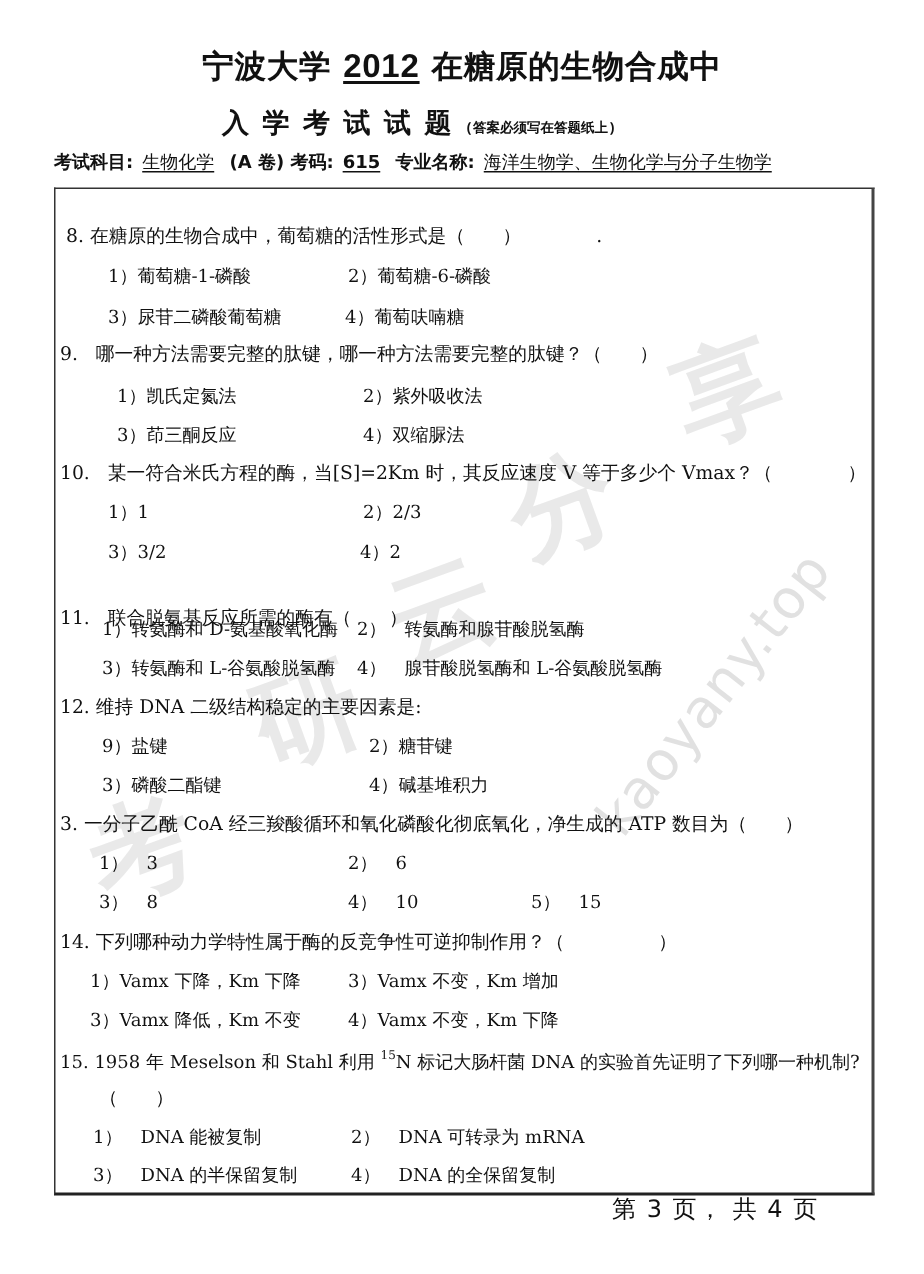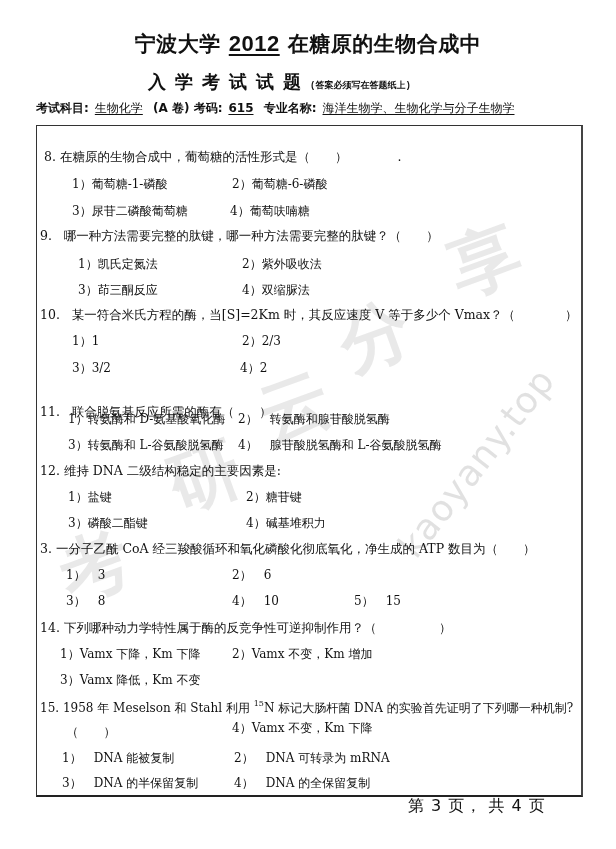--- a/index.html
+++ b/index.html
@@ -70,37 +70,37 @@
 <div class="opt" style="left:72px;top:360px;">3）3/2</div>
 <div class="opt" style="left:240px;top:360px;">4）2</div>
 
 <div class="q" style="left:40px;top:404px;text-align:center;"><span>11.</span>&nbsp;&nbsp; <span>联合脱氨基反应所需的酶有（　　）。</span></div>
 <div class="opt" style="left:68px;top:411px;">1）转氨酶和 D-氨基酸氧化酶</div>
 <div class="opt" style="left:238px;top:411px;">2）　转氨酶和腺苷酸脱氢酶</div>
 <div class="opt" style="left:68px;top:437px;">3）转氨酶和 L-谷氨酸脱氢酶</div>
 <div class="opt" style="left:238px;top:437px;">4）　腺苷酸脱氢酶和 L-谷氨酸脱氢酶</div>
 
 <div class="q" style="left:40px;top:463px;"><span>12.</span> <span>维持 DNA 二级结构稳定的主要因素是:</span></div>
-<div class="opt" style="left:68px;top:489px;">1）盐键</div>
+<div class="opt" style="left:68px;top:489px;">9）盐键</div>
 <div class="opt" style="left:246px;top:489px;">2）糖苷键</div>
 <div class="opt" style="left:68px;top:515px;">3）磷酸二酯键</div>
 <div class="opt" style="left:246px;top:515px;">4）碱基堆积力</div>
 
 <div class="q" style="left:40px;top:541px;"><span>3.</span> <span>一分子乙酰 CoA 经三羧酸循环和氧化磷酸化彻底氧化，净生成的 ATP 数目为（　　）</span></div>
 <div class="opt" style="left:66px;top:567px;">1）　3</div>
 <div class="opt" style="left:232px;top:567px;">2）　6</div>
 <div class="opt" style="left:66px;top:593px;">3）　8</div>
 <div class="opt" style="left:232px;top:593px;">4）　10</div>
 <div class="opt" style="left:354px;top:593px;">5）　15</div>
 
 <div class="q" style="left:40px;top:620px;"><span>14.</span> <span>下列哪种动力学特性属于酶的反竞争性可逆抑制作用？（　　　　　）</span></div>
 <div class="opt" style="left:60px;top:646px;">1）Vamx 下降，Km 下降</div>
-<div class="opt" style="left:232px;top:646px;">2）Vamx 不变，Km 增加</div>
+<div class="opt" style="left:232px;top:646px;">3）Vamx 不变，Km 增加</div>
 <div class="opt" style="left:60px;top:672px;">3）Vamx 降低，Km 不变</div>
-<div class="opt" style="left:232px;top:672px;margin-top:48px;">4）Vamx 不变，Km 下降</div>
+<div class="opt" style="left:232px;top:672px;">4）Vamx 不变，Km 下降</div>
 
 <div class="q" style="left:40px;top:699px;font-size:12px;"><span>15.</span> <span>1958 年 Meselson 和 Stahl 利用 </span><sup>15</sup><span>N 标记大肠杆菌 DNA 的实验首先证明了下列哪一种机制?</span></div>
 <div class="q" style="left:66px;top:724px;">（　　）</div>
 <div class="opt" style="left:62px;top:750px;">1）　DNA 能被复制</div>
 <div class="opt" style="left:234px;top:750px;">2）　DNA 可转录为 mRNA</div>
 <div class="opt" style="left:62px;top:775px;">3）　DNA 的半保留复制</div>
 <div class="opt" style="left:234px;top:775px;text-align:center;">4）　DNA 的全保留复制</div>
 
 <div class="abs footer">第 3 页， 共 4 页</div>
 

